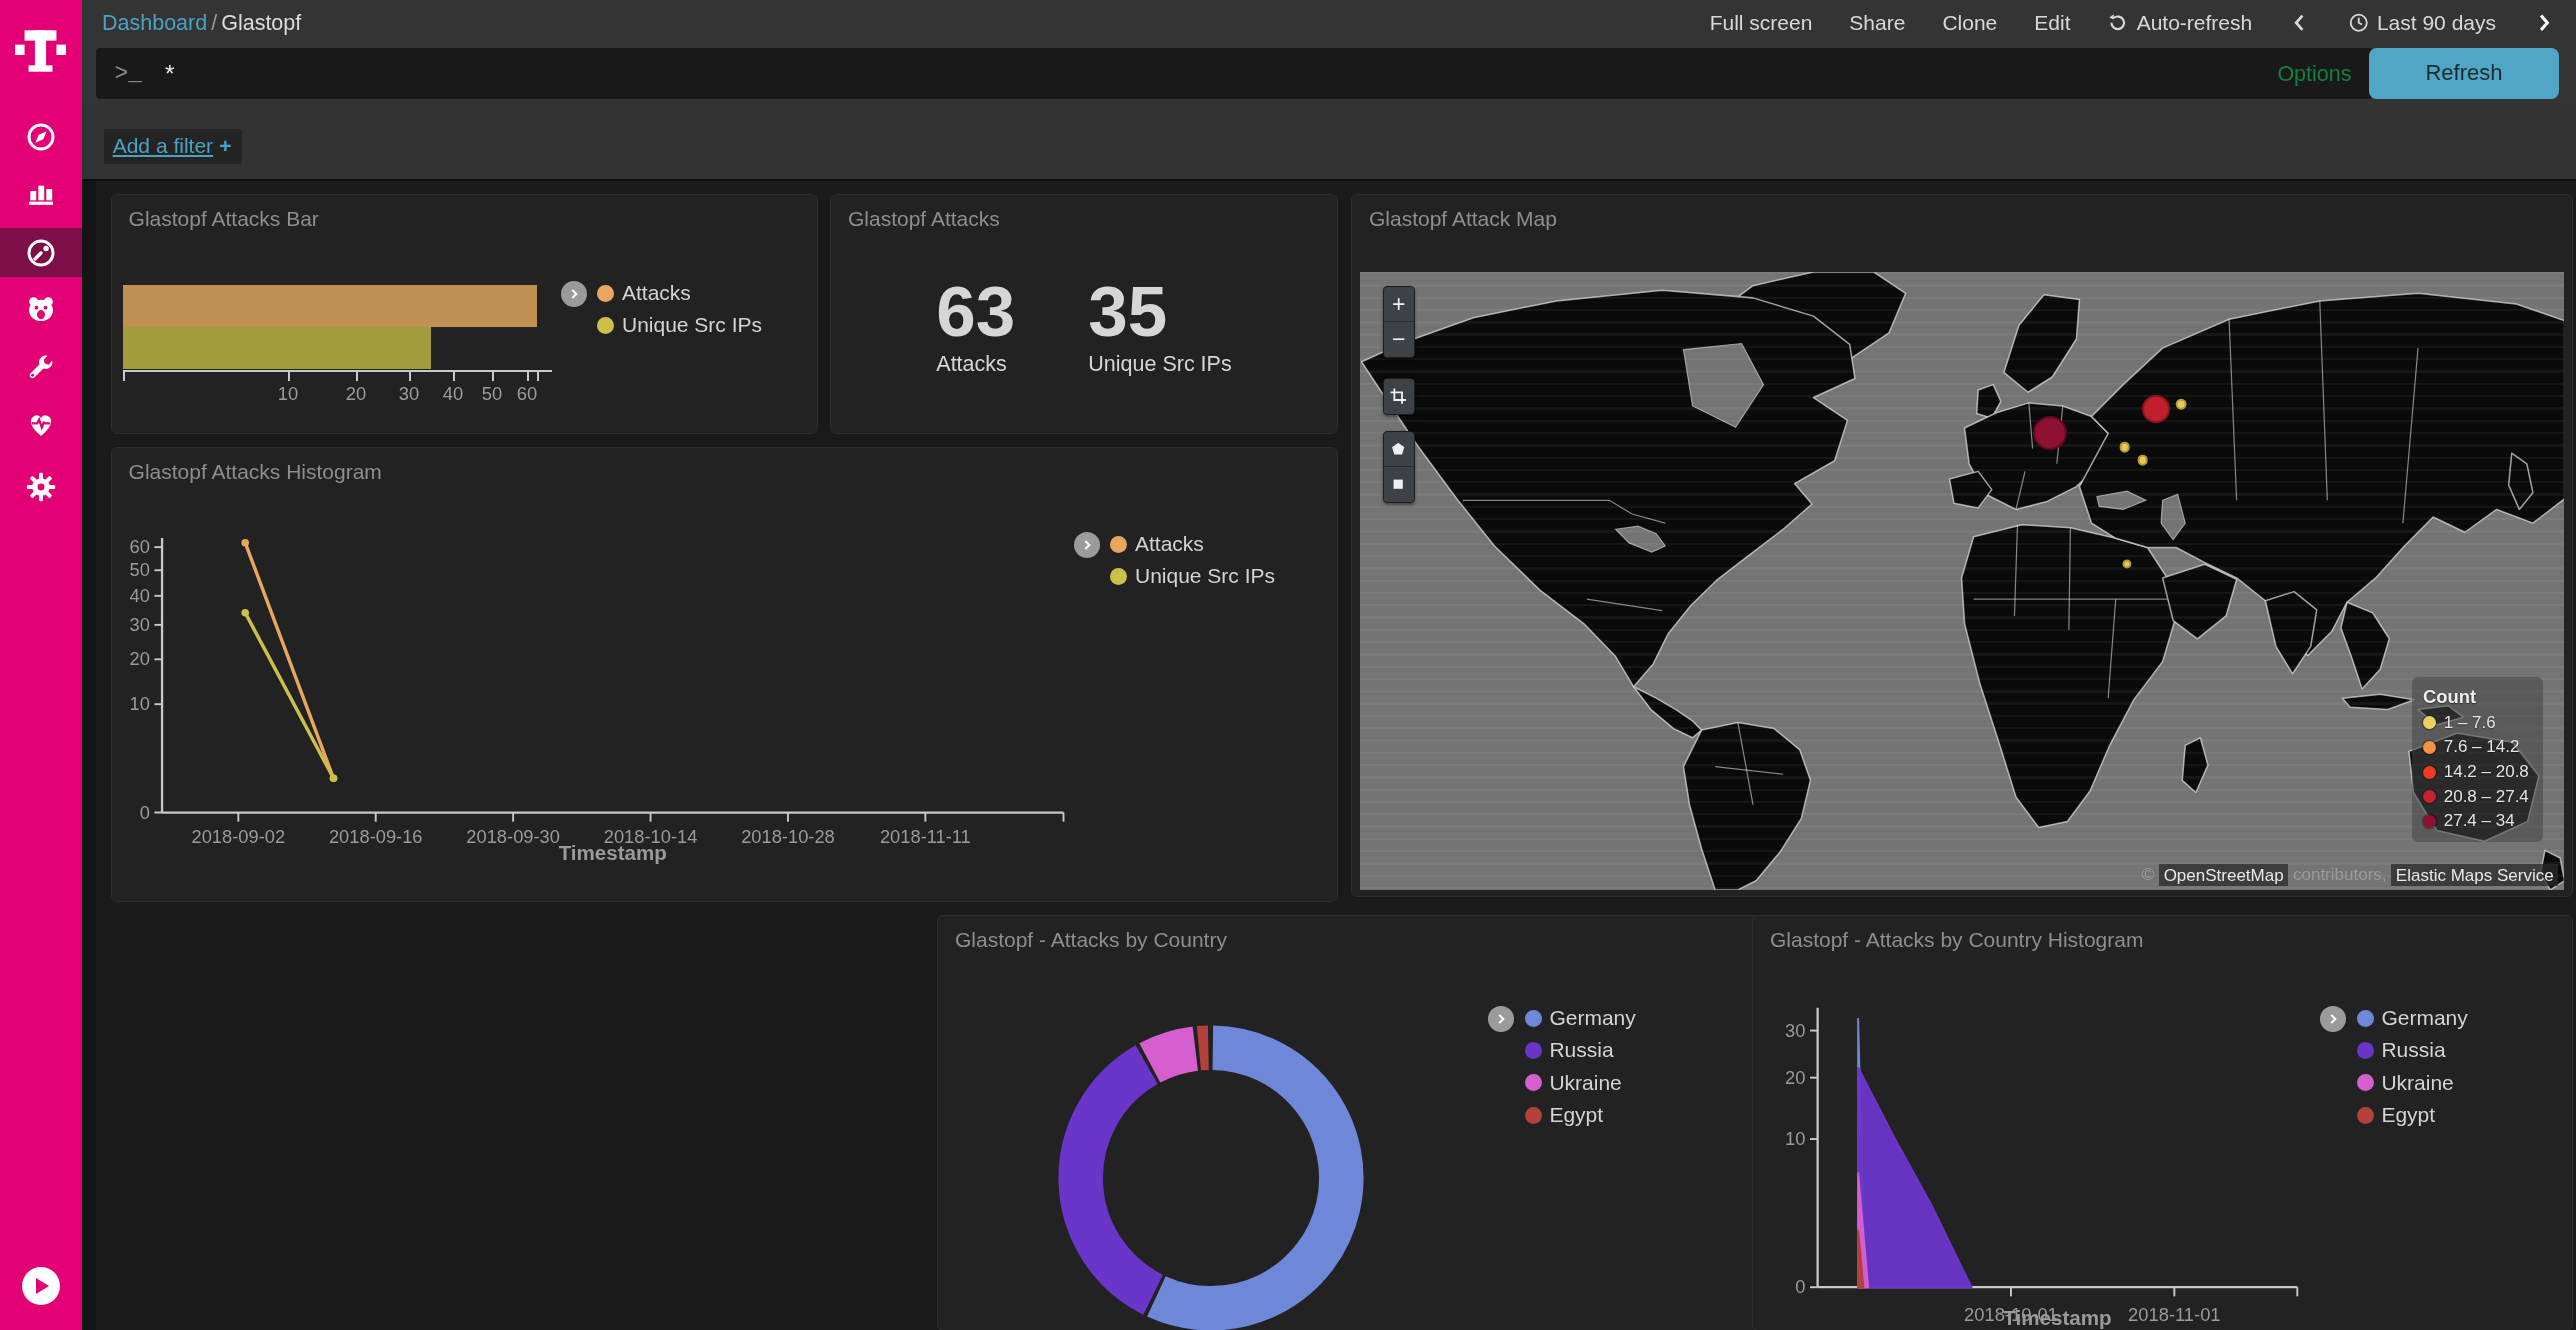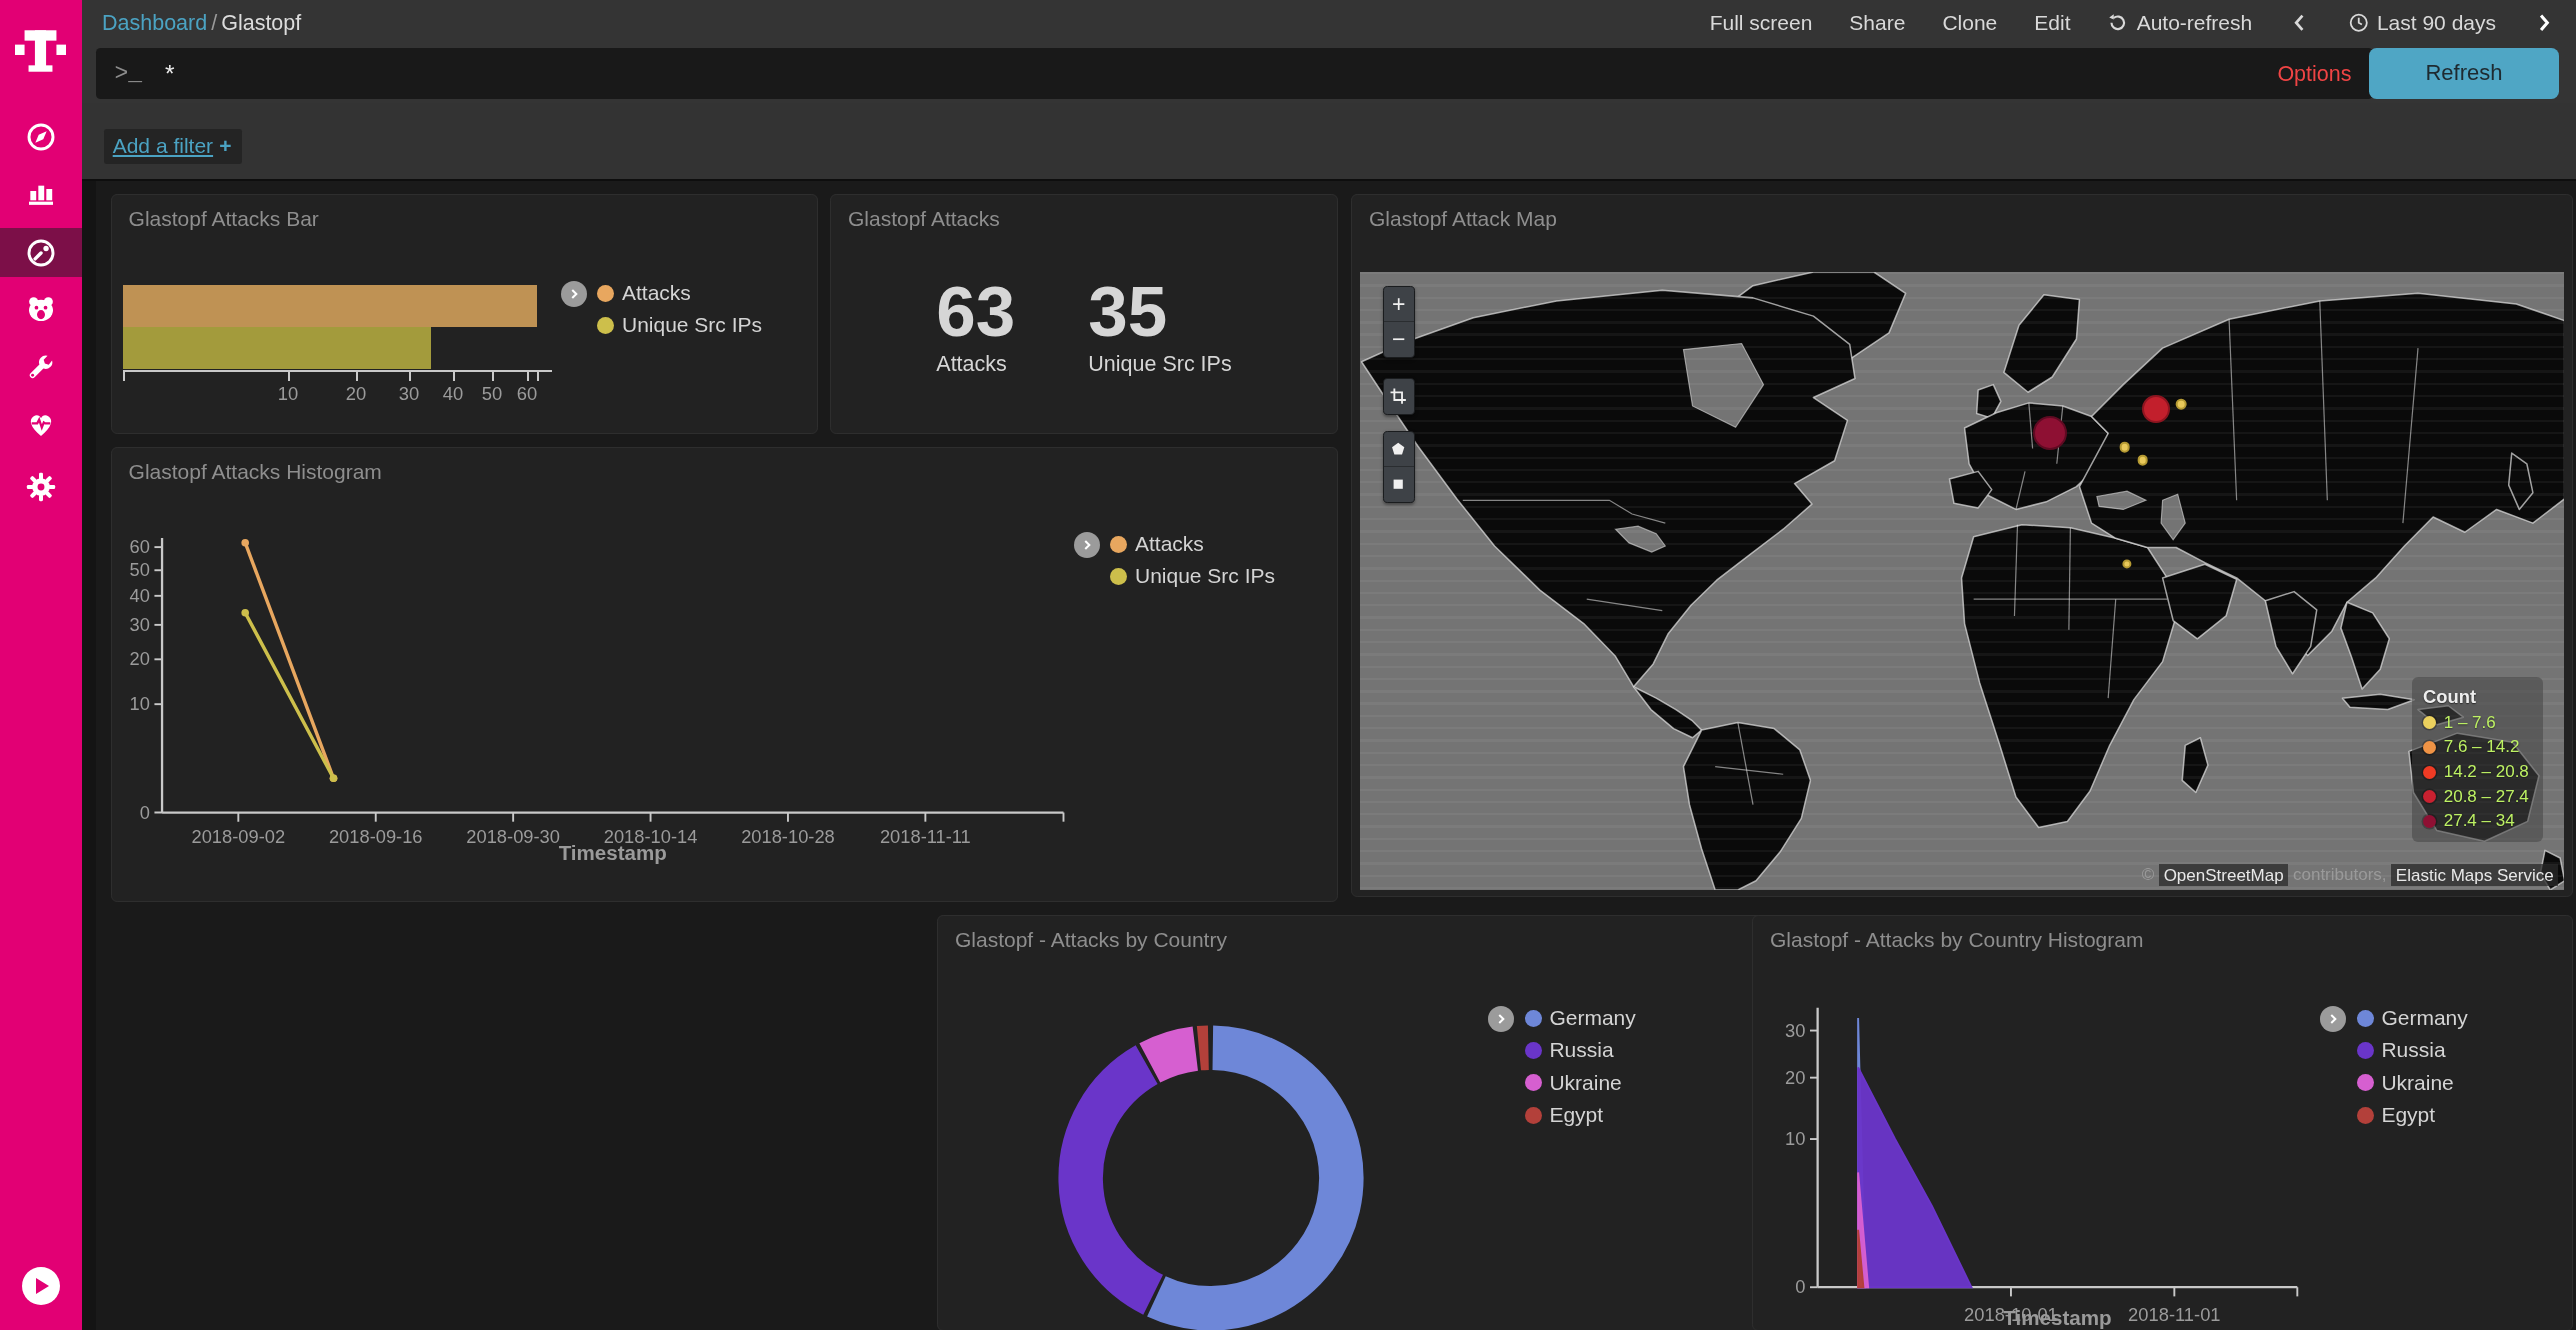--- a/index.html
+++ b/index.html
@@ -23,21 +23,21 @@
   .crumb-sep { color:#9a9a9a; }
   .crumb-cur { color:#dcdcdc; }
   .top-actions { margin-left:auto; display:flex; align-items:center; gap:37px; padding-right:21.5px; font-size:21px; color:#d9d9d9; }
   .top-actions .act { cursor:pointer; white-space:nowrap; display:flex; align-items:center; gap:7.7px; }
   .top-actions svg { width:21.5px; height:21.5px; }
 
   .querybar { position:absolute; left:82px; top:46px; right:0; height:57px; background:#343434; z-index:40; }
   .query-input { position:absolute; left:14px; top:2.3px; width:2277px; height:51px; background:#191919; border-radius:4.6px; display:flex; align-items:center; }
   .query-prompt { font-family:"Liberation Mono", monospace; color:#8c8c8c; font-size:23px; margin-left:18.4px; }
   .query-text { color:#ececec; font-size:24.5px; margin-left:23px; }
-  .options-link { position:absolute; right:21.5px; top:14px; color:#ef4444; font-size:21.5px; cursor:pointer; }
+  .options-link { position:absolute; right:21.5px; top:14px; color:#15803d; font-size:21.5px; cursor:pointer; }
   .refresh-btn { position:absolute; right:17px; top:1.5px; width:190px; height:51px; background:#4fa6c5; color:#1e2a30; font-size:22px; border:none; border-radius:7.7px; cursor:pointer; font-family:inherit; }
 
   .filterbar { position:absolute; left:82px; top:103px; right:0; height:78px; background:#333333; border-bottom:2.3px solid #0e0e0e; z-index:40; }
   .add-filter { position:absolute; left:21.5px; top:26px; background:rgba(0,0,0,.28); padding:4.6px 10.7px 6.1px 9.2px; border-radius:2.3px; font-size:21px; color:#4ba3c3; cursor:pointer; }
   .add-filter .lbl { text-decoration:underline; }
   .add-filter .plus { font-weight:bold; margin-left:6.1px; text-decoration:none; }
 
   
   .content { position:absolute; left:82px; top:181px; right:0; bottom:0; background:#1a1a1a;margin-left:14px; }
   .panel { position:absolute; background:#222222; border:0.8px solid #2e2e2e; border-radius:6.1px; overflow:hidden; }
@@ -78,21 +78,21 @@
   .mapbox svg.world { position:absolute; inset:0; width:100%; height:100%; }
   .map-dot { position:absolute; border-radius:50%; transform:translate(-50%,-50%); }
   .map-ctrl { position:absolute; width:32px; background:#3e4247; border:0.8px solid #1a1c1e; border-radius:4.6px; box-shadow:0 1.5px 3.1px rgba(0,0,0,.4); color:#f0f0f0; z-index:5; }
   .map-ctrl .btn { height:35px; display:flex; align-items:center; justify-content:center; font-size:23px; cursor:pointer; border-bottom:0.8px solid #2a2d30; }
   .map-ctrl .btn:last-child { border-bottom:none; }
   .map-ctrl svg { width:18.4px; height:18.4px; }
   .count-legend { position:absolute; right:21.5px; bottom:48px; background:rgba(70,70,70,.55); border-radius:6.1px; padding:9.2px 14px 10.7px 10.7px; z-index:5; }
   .count-legend .cl-title { font-size:18.4px; font-weight:bold; color:#eeeeee; text-shadow:0 0.8px 1.5px rgba(0,0,0,.6); margin-bottom:4.6px; }
   .cl-item { display:flex; align-items:center; gap:7.7px; margin-top:4.6px; }
   .cl-dot { width:13px; height:13px; border-radius:50%; flex:none; box-shadow:0 0 0 1.5px rgba(0,0,0,.25); }
-  .cl-item span { font-size:17px; color:#bef264; text-shadow:0 0.8px 1.5px rgba(0,0,0,.5); white-space:nowrap; }
+  .cl-item span { font-size:17px; color:#e5e5e5; text-shadow:0 0.8px 1.5px rgba(0,0,0,.5); white-space:nowrap; }
   .map-attr { position:absolute; right:6.1px; bottom:4.6px; font-size:17px; color:#9a9a9a; z-index:5; }
   .map-attr .chip { background:rgba(42,42,42,.75); padding:1.5px 4.6px; color:#e8e8e8; }
 
   
   .chart-svg { position:absolute; inset:0; width:100%; height:100%; }
   text.tick { font-family:"Liberation Sans", sans-serif; font-size:24px; fill:#9b9b9b; }
   text.axis-label { font-family:"Liberation Sans", sans-serif; font-size:27px; font-weight:bold; fill:#9a9a9a; }
 
   .donut-svg { position:absolute; width:368px; height:368px; }
 </style>

